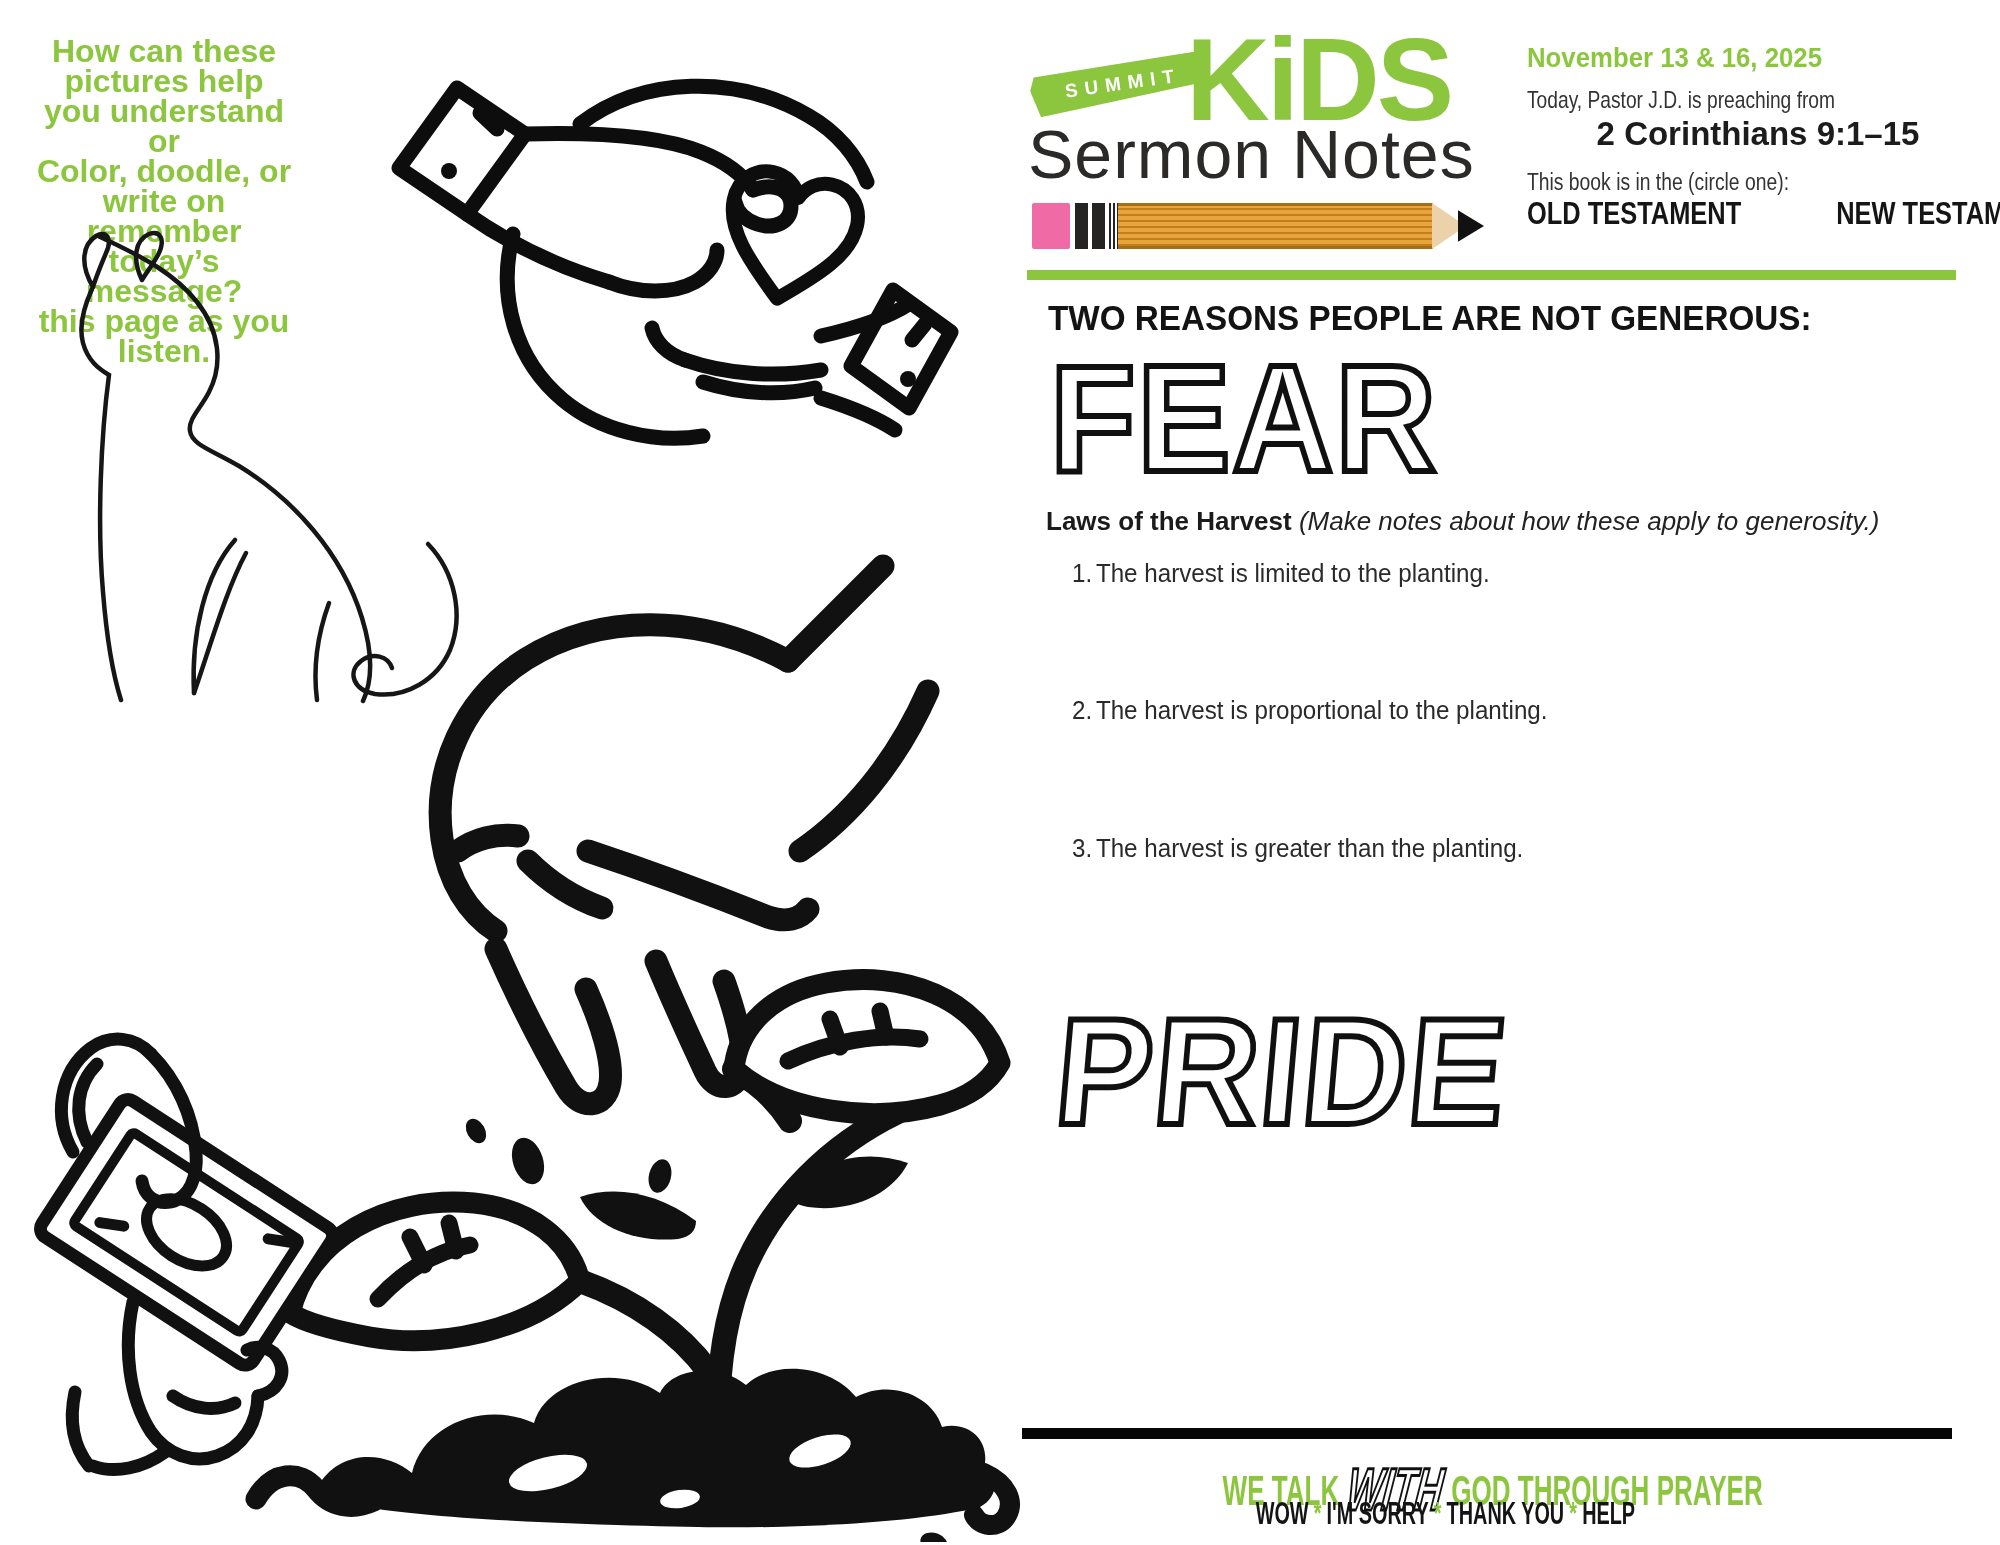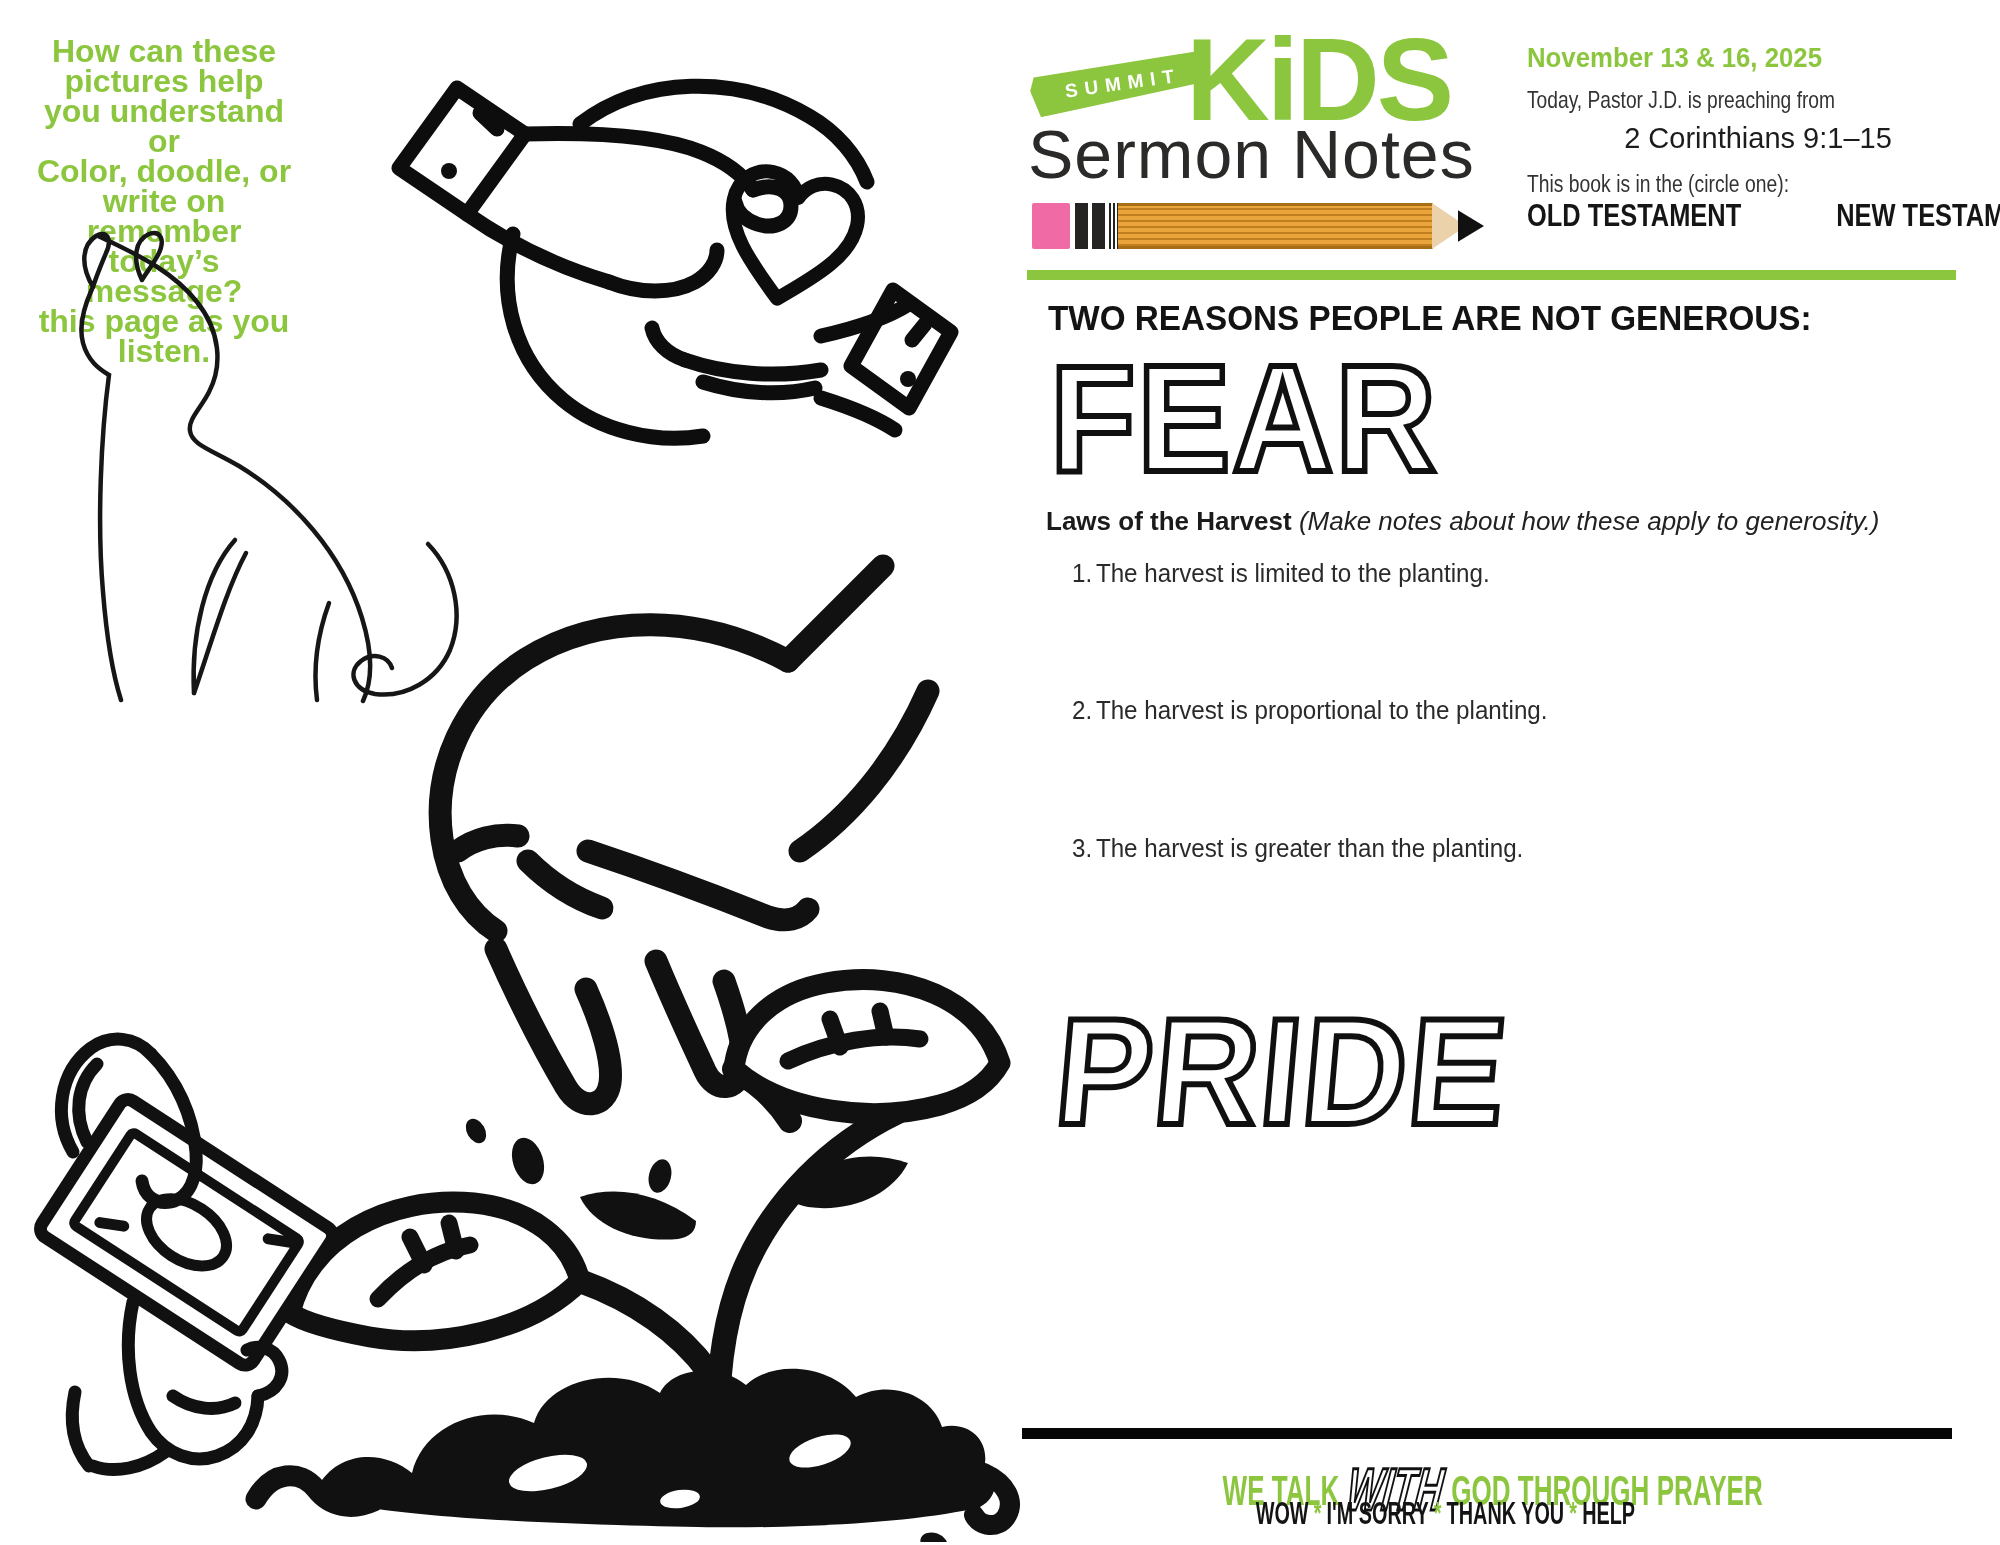--- a/index.html
+++ b/index.html
@@ -31,21 +31,21 @@
     border-top:3px solid #a86e15; border-bottom:3px solid #a86e15; }
   .pencil .tip { width:34px; background:#ecd2ab; clip-path:polygon(0 0,100% 50%,0 100%); margin-left:-1px; }
   .pencil .point { width:26px; background:#111; clip-path:polygon(0 16%,100% 50%,0 84%); margin-left:-8px; }
 
   
   .info { position:absolute; left:1527px; top:42px; width:462px; color:#222; }
   .info .date { color:#8cc63f; font-weight:700; font-size:28px; display:inline-block;
     transform:scaleX(0.92); transform-origin:left; white-space:nowrap; }
   .info .preach { margin-top:12px; font-size:24px; display:inline-block; transform:scaleX(0.8);
     transform-origin:left; white-space:nowrap; color:#333; }
-  .info .scripture { margin-top:8px; text-align:center; font-weight:400; font-size:29px; color:#1c1c1c; }
+  .info .scripture { margin-top:1px; text-align:center; font-weight:700; font-size:33px; color:#1c1c1c; }
   .info .prompt { margin-top:16px; font-size:23px; display:inline-block; transform:scaleX(0.84);
     transform-origin:left; white-space:nowrap; color:#333; }
   .testaments { margin-top:0; display:flex; justify-content:space-between; font-weight:700;
     font-size:31px; color:#151515; }
   .testaments .t-old { display:inline-block; transform:scaleX(0.82); transform-origin:left; white-space:nowrap; }
   .testaments .t-new { display:inline-block; transform:scaleX(0.82); transform-origin:right; white-space:nowrap; }
 
   .green-rule { position:absolute; left:1027px; top:270px; width:929px; height:10px; background:#8cc63f; }
 
   

